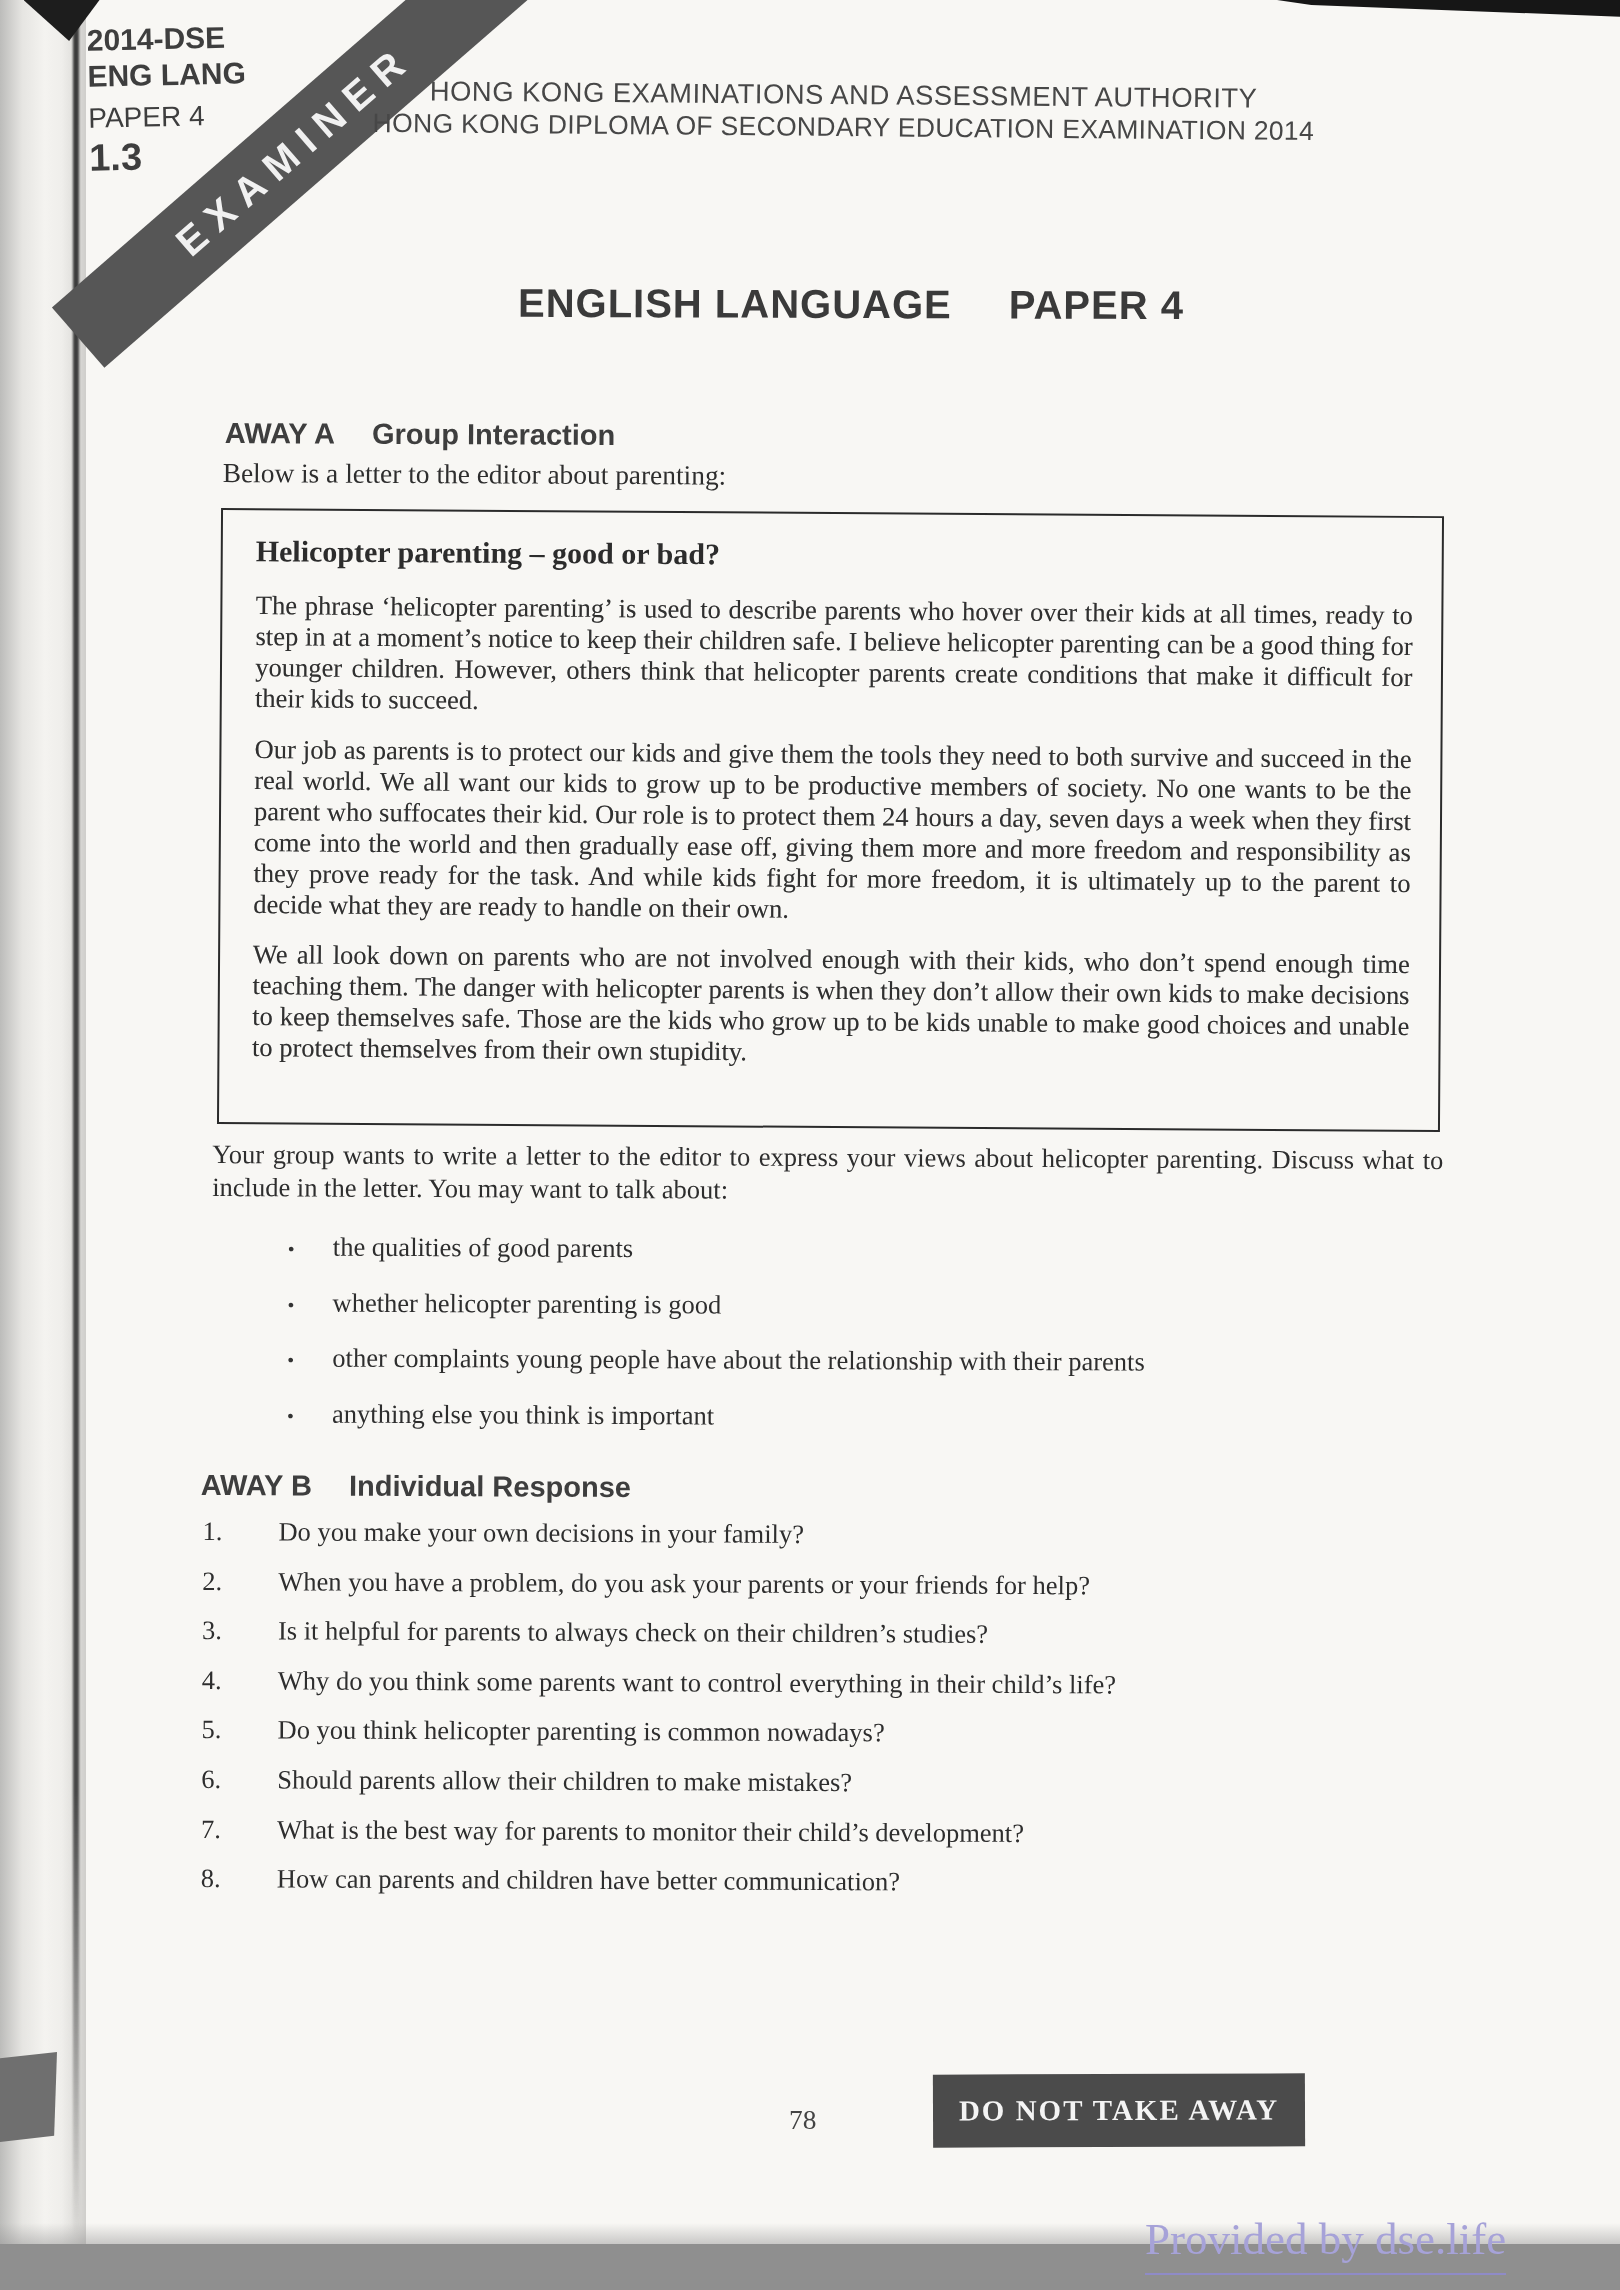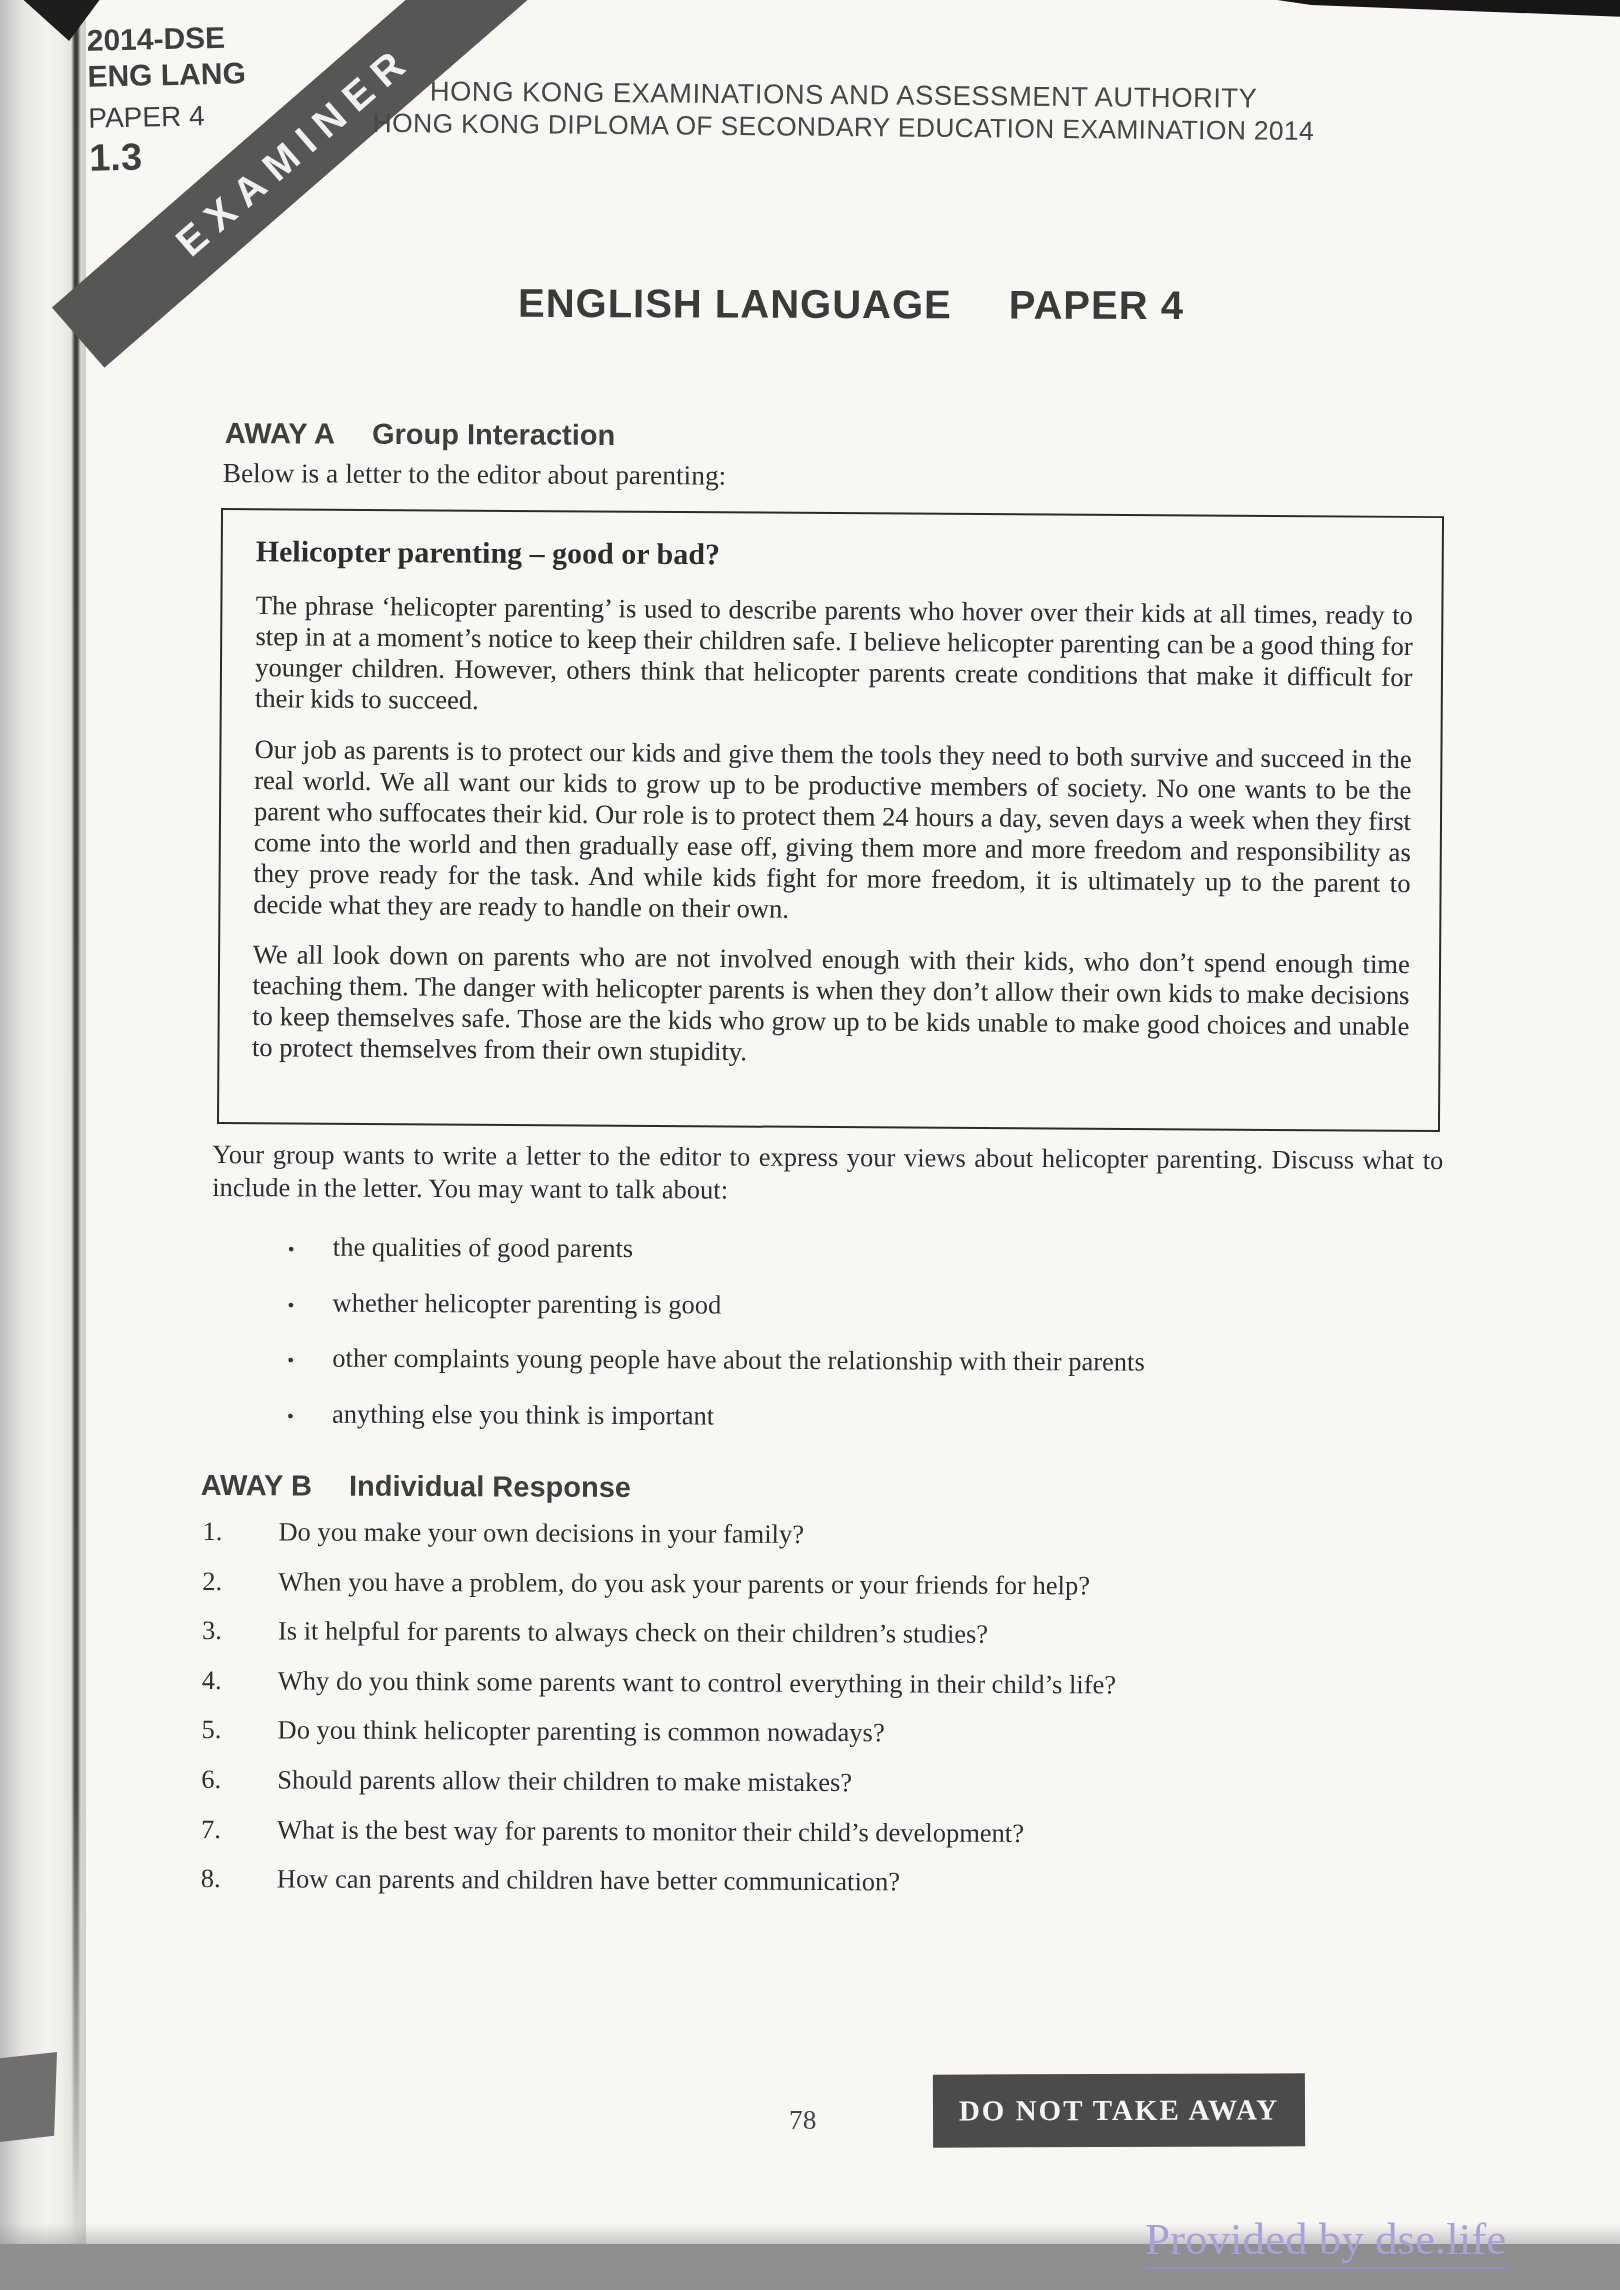--- a/index.html
+++ b/index.html
@@ -66,21 +66,21 @@
   .questions{position:absolute;left:210px;top:1515px;width:1304px;}
   .q{display:flex;margin-bottom:18.6px;font-size:26.5px;line-height:31px;color:#2e2e2e;}
   .q .num{width:76px;flex:0 0 76px;}
   
   .page-num{position:absolute;left:745px;top:2105px;font-size:27.4px;color:#444;z-index:2;margin-left:44px;}
   .notice{position:absolute;left:933px;top:2074px;width:372px;height:73px;z-index:3;
     display:flex;align-items:center;justify-content:center;transform:rotate(-0.2deg);}
   .notice span{font-weight:bold;font-size:29px;letter-spacing:2px;color:#f4f4f4;
     font-family:"Liberation Serif",serif;}
   .watermark{position:absolute;left:1145px;top:2213px;z-index:5;font-size:45px;
-    padding-bottom:2px;border-bottom:2.9px solid #8f8bc7;text-decoration:none;
+    padding-bottom:8px;border-bottom:2.9px solid #8f8bc7;text-decoration:none;
     font-family:"Liberation Serif",serif;}
 </style>
 </head>
 <body>
 
 <div class="scan">
 
   <div class="spine"></div>
   <div class="spine-line"></div>
   <div class="corner-fold"></div>

